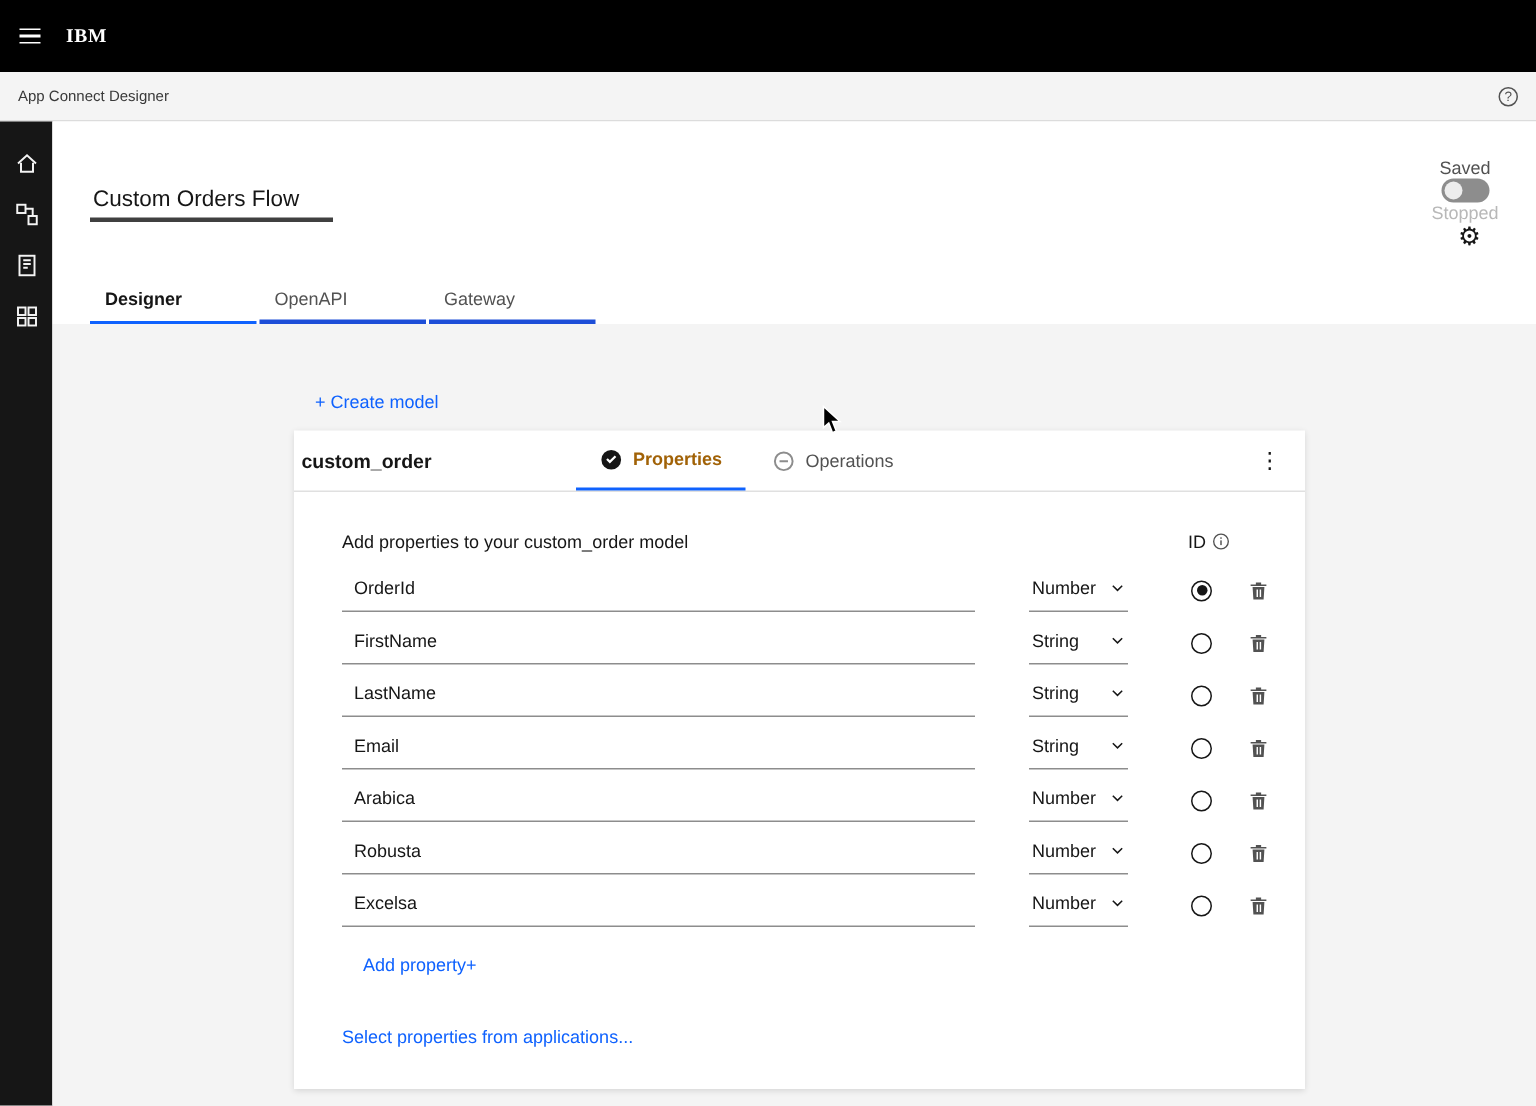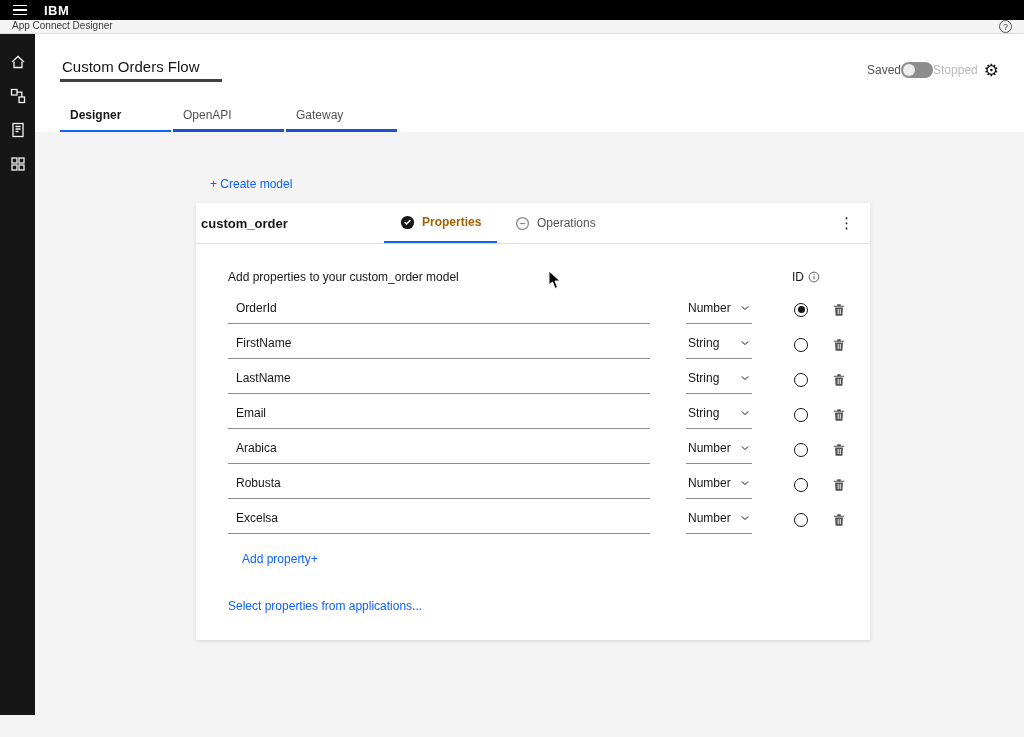--- a/index.html
+++ b/index.html
@@ -1,42 +1,42 @@
 <!DOCTYPE html>
 <html><head>
 <meta charset="utf-8">
 <style>
   * { box-sizing: border-box; margin: 0; padding: 0; }
   html,body { width:1024px; height:737px; overflow:hidden; }
   body { font-family:"Liberation Sans", sans-serif; background:#f4f4f4; color:#161616; position:relative; }
 
   
-  .topbar { height:20px; background:#000; display:flex; align-items:center; }
+  .topbar { height:48px; background:#000; display:flex; align-items:center;font-family:Liberation Serif, serif; }
   .hamburger { width:40px; height:35px; display:flex; flex-direction:column; justify-content:center; align-items:center; gap:3px; cursor:pointer; }
   .hamburger span { display:block; width:14px; height:1.5px; background:#fff; }
   .brand { color:#fff; font-weight:bold; font-size:13px; letter-spacing:0.5px; margin-left:4px; }
 
   
-  .appbar { height:14px; background:#f4f4f4; border-bottom:1px solid #dcdcdc; display:flex; padding:0 12px; }
+  .appbar { height:33px; background:#f4f4f4; border-bottom:1px solid #dcdcdc; display:flex; align-items:center; padding:0 12px; }
   .appbar-title { font-size:10px; color:#393939; }
   .help-icon { margin-left:auto; width:13px; height:13px; border:1px solid #525252; border-radius:50%; color:#525252; font-size:9px; display:flex; align-items:center; justify-content:center; cursor:pointer; }
 
   
   .shell { display:flex; height:681px; }
   .sidenav { width:35px; background:#161616; display:flex; flex-direction:column; align-items:center; padding-top:20px; gap:18px; flex:none; }
   .sidenav .nav-icon { width:16px; height:16px; cursor:pointer; }
   .sidenav svg { width:16px; height:16px; stroke:#f4f4f4; fill:none; stroke-width:1.3; }
 
   .main { flex:1; display:flex; flex-direction:column; background:#f4f4f4; }
 
   
   .header-band { background:#fff; padding:24px 25px 0 25px; }
   .title-row { display:flex; align-items:center; }
   .flow-title { font-size:15px; color:#161616; border-bottom:3px solid #404040; padding:0 22px 4px 2px; cursor:text; }
-  .header-right { margin-left:auto; display:flex; align-items:center; gap:0; }
+  .header-right { margin-left:auto; display:flex; align-items:center; gap:0;flex-direction:column; }
   .saved-label { font-size:12px; color:#525252; }
   .toggle { width:32px; height:16px; border-radius:8px; background:#8d8d8d; position:relative; cursor:pointer; }
   .toggle-knob { position:absolute; left:2px; top:2px; width:12px; height:12px; border-radius:50%; background:#ededed; }
   .toggle-label { font-size:12px; color:#b8b8b8; }
   .gear-icon { font-size:17px; color:#161616; line-height:1; cursor:pointer; margin-left:6px; }
 
   .tabs { display:flex; margin-top:20px; }
   .tab { width:111px; margin-right:2px; font-size:12px; color:#525252; padding:6px 0 7px 10px; border-bottom:3px solid #1d4ed8; cursor:pointer; }
   .tab.active { color:#161616; font-weight:bold; border-bottom:2px solid #0f62fe; padding-bottom:6px; }
 

